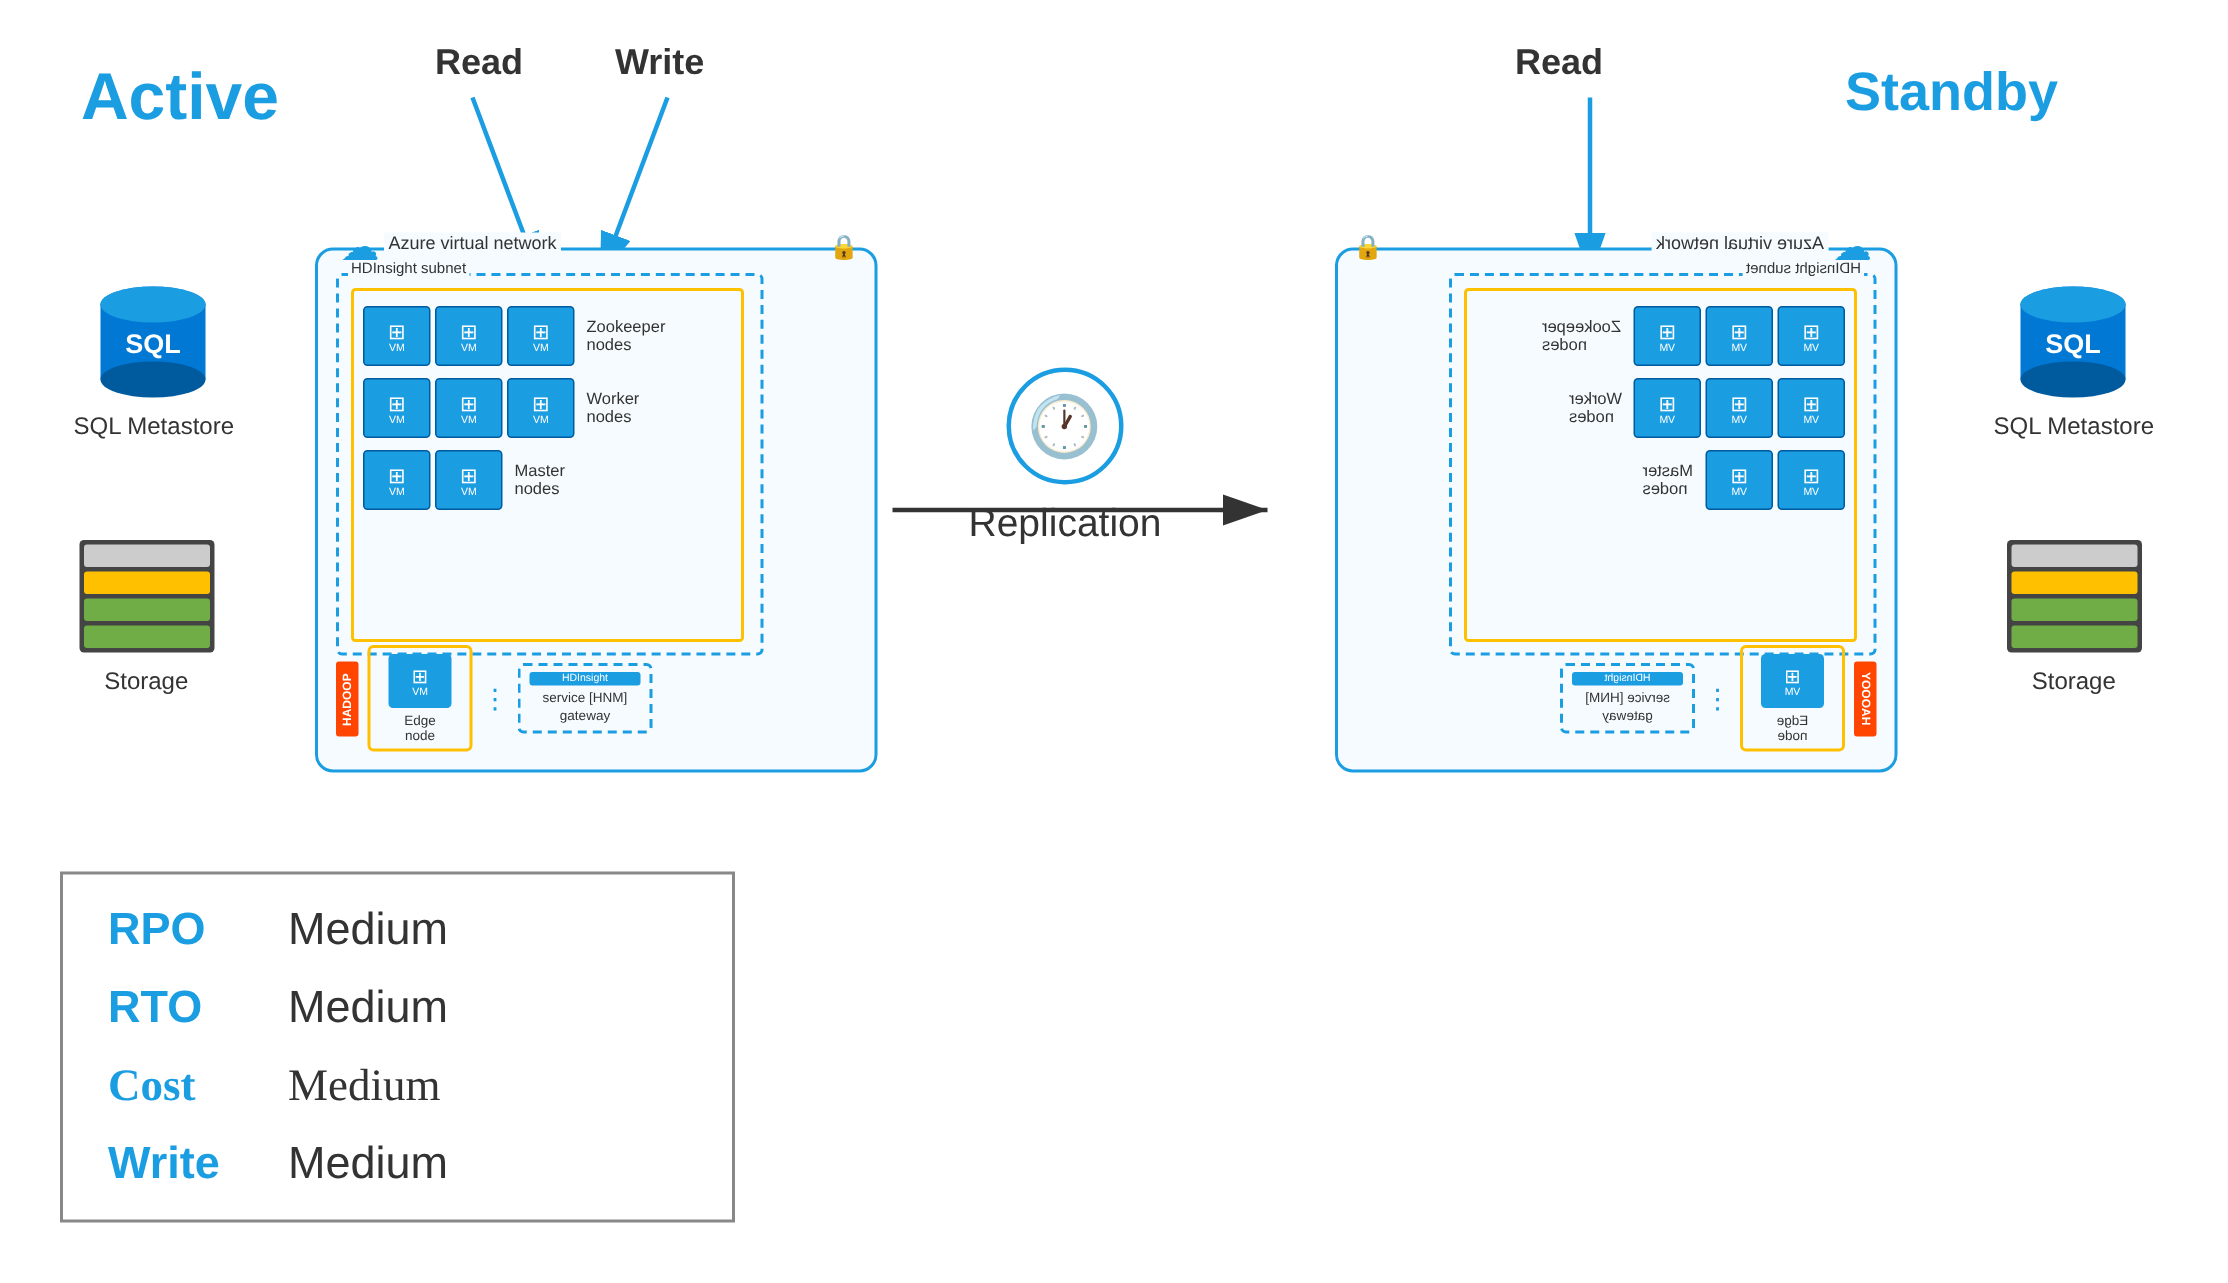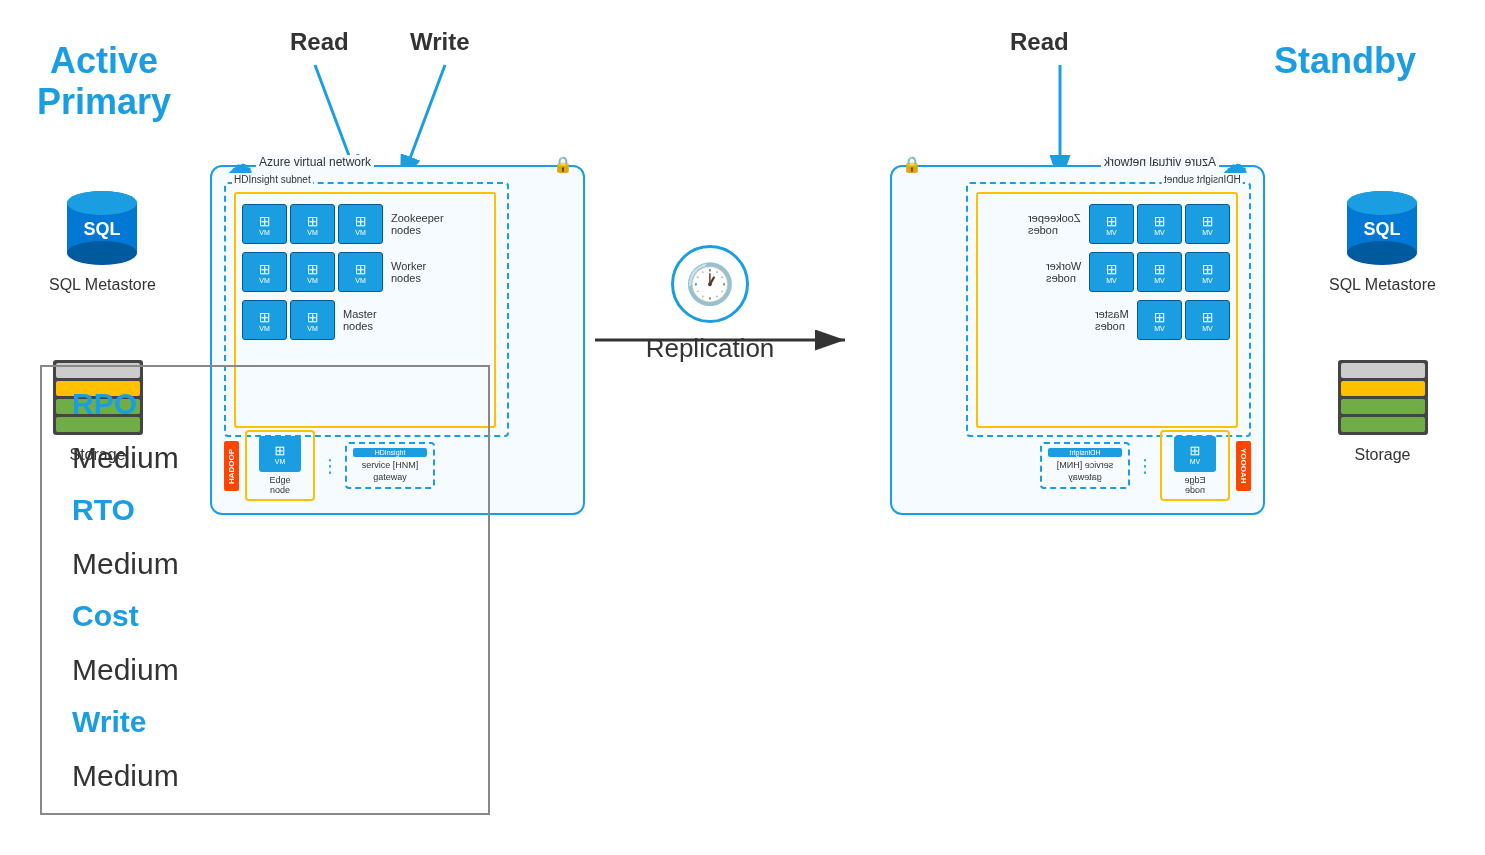--- a/index.html
+++ b/index.html
@@ -17,21 +17,20 @@
       width: 1485px;
       height: 855px;
       position: relative;
       background: white;
     }
     .metric-row {
       display: flex;
       align-items: baseline;
       margin-bottom: 18px;
       gap: 20px;
-      flex-direction: column;
     }
     .metric-row:last-child {
       margin-bottom: 0;
     }
 
     
     .arrows-svg {
       position: absolute;
       top: 0;
       left: 0;
@@ -63,22 +62,22 @@
 
     <line x1="1060" y1="65" x2="1060" y2="185" stroke="#1B9DE2" stroke-width="3" marker-end="url(#arrowhead-blue)"></line>
   </svg>
 
   <div style="position:absolute;left:290px;top:28px;font-size:24px;font-weight:bold;color:#333;">Read</div>
 
   <div style="position:absolute;left:410px;top:28px;font-size:24px;font-weight:bold;color:#333;">Write</div>
 
   <div style="position:absolute;left:1010px;top:28px;font-size:24px;font-weight:bold;color:#333;">Read</div>
 
-  <div style="position:absolute;left:14px;top:40px;color:#1B9DE2;font-size:36px;font-weight:bold;line-height:1.15;text-align:center;width:180px;">
-    <span>Active</span><br><span>Primary</span>
+  <div style="position:absolute;left:30px;top:40px;color:#1B9DE2;font-size:44px;font-weight:bold;line-height:1.15;text-align:center;width:180px;">
+    <span>Active</span><br>
   </div>
 
   <div style="position:absolute;left:30px;top:185px;text-align:center;width:145px;">
     <svg width="85" height="85" viewBox="0 0 85 85" style="display:block;margin:0 auto 6px;">
 
       <ellipse cx="42" cy="18" rx="35" ry="12" fill="#0078D4"></ellipse>
       <rect x="7" y="18" width="70" height="50" fill="#0078D4"></rect>
       <ellipse cx="42" cy="68" rx="35" ry="12" fill="#005a9e"></ellipse>
       <text x="42" y="50" text-anchor="middle" fill="white" font-size="18" font-weight="bold" font-family="Arial">SQL</text>
       <ellipse cx="42" cy="18" rx="35" ry="12" fill="#1B9DE2"></ellipse>
@@ -277,21 +276,21 @@
     <svg width="85" height="85" viewBox="0 0 85 85" style="display:block;margin:0 auto 6px;">
       <ellipse cx="42" cy="18" rx="35" ry="12" fill="#0078D4"></ellipse>
       <rect x="7" y="18" width="70" height="50" fill="#0078D4"></rect>
       <ellipse cx="42" cy="68" rx="35" ry="12" fill="#005a9e"></ellipse>
       <text x="42" y="50" text-anchor="middle" fill="white" font-size="18" font-weight="bold" font-family="Arial">SQL</text>
       <ellipse cx="42" cy="18" rx="35" ry="12" fill="#1B9DE2"></ellipse>
     </svg>
     <div style="font-size:16px;color:#333;">SQL Metastore</div>
   </div>
 
-  <div style="position:absolute;right:25px;top:40px;color:#1B9DE2;font-size:36px;font-weight:bold;line-height:1.15;text-align:center;width:230px;">
+  <div style="position:absolute;right:25px;top:40px;color:#1B9DE2;font-size:36px;font-weight:bold;line-height:1.15;width:230px;">
     <span>Standby</span><br>
   </div>
 
   <div style="position:absolute;right:25px;top:355px;text-align:center;width:155px;">
     <svg width="100" height="85" viewBox="0 0 100 85" style="display:block;margin:0 auto 6px;">
       <rect x="5" y="5" width="90" height="75" rx="3" fill="#444"></rect>
       <rect x="8" y="8" width="84" height="15" rx="2" fill="#ccc"></rect>
       <rect x="8" y="26" width="84" height="15" rx="2" fill="#FFC000"></rect>
       <rect x="8" y="44" width="84" height="15" rx="2" fill="#70AD47"></rect>
       <rect x="8" y="62" width="84" height="15" rx="2" fill="#70AD47"></rect>
@@ -301,21 +300,21 @@
 
   <div style="position:absolute;bottom:40px;left:40px;width:450px;border:2px solid #888;padding:20px 30px;">
     <div class="metric-row" style="display:flex;align-items:baseline;margin-bottom:18px;gap:20px;">
       <div style="color:#1B9DE2;font-size:30px;font-weight:bold;min-width:100px;">RPO</div>
       <div style="font-size:30px;color:#333;">Medium</div>
     </div>
     <div class="metric-row" style="display:flex;align-items:baseline;margin-bottom:18px;gap:20px;">
       <div style="color:#1B9DE2;font-size:30px;font-weight:bold;min-width:100px;">RTO</div>
       <div style="font-size:30px;color:#333;">Medium</div>
     </div>
-    <div class="metric-row" style="display:flex;align-items:baseline;margin-bottom:18px;gap:20px;">
+    <div class="metric-row" style="display:flex;align-items:baseline;margin-bottom:18px;gap:20px;font-family:Liberation Serif, serif;">
       <div style="color:#1B9DE2;font-size:30px;font-weight:bold;min-width:100px;">Cost</div>
       <div style="font-size:30px;color:#333;">Medium</div>
     </div>
     <div class="metric-row" style="display:flex;align-items:baseline;gap:20px;">
       <div style="color:#1B9DE2;font-size:30px;font-weight:bold;min-width:100px;">Write</div>
       <div style="font-size:30px;color:#333;">Medium</div>
     </div>
   </div>
 
 </div>

